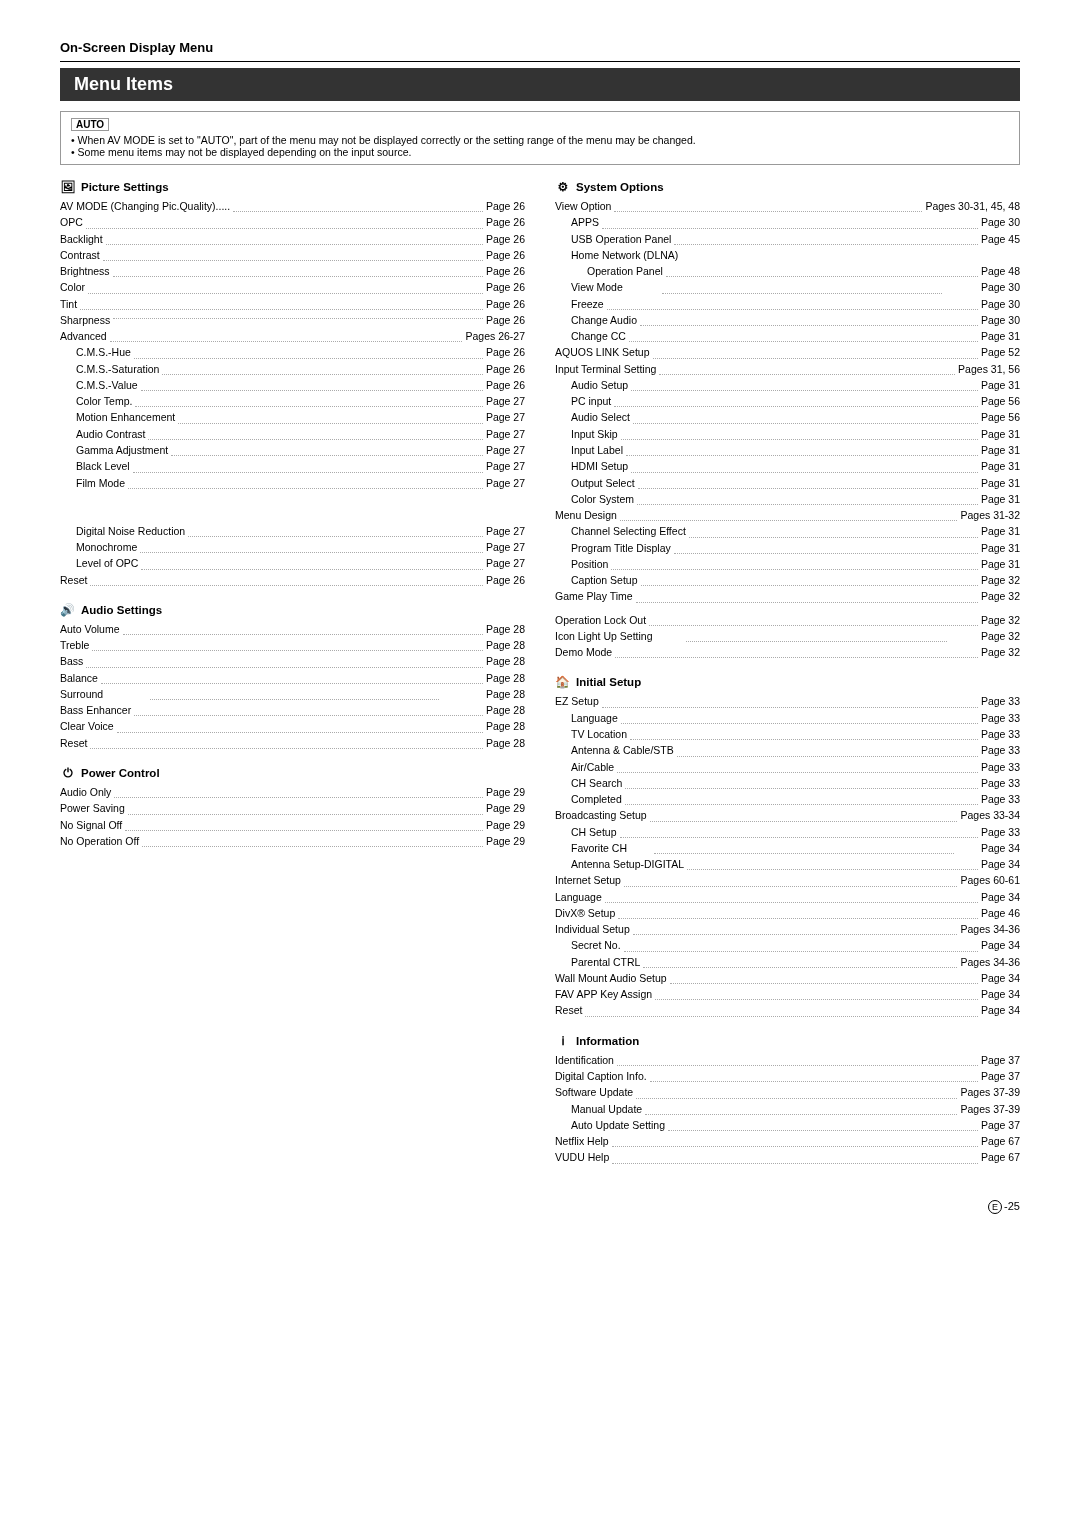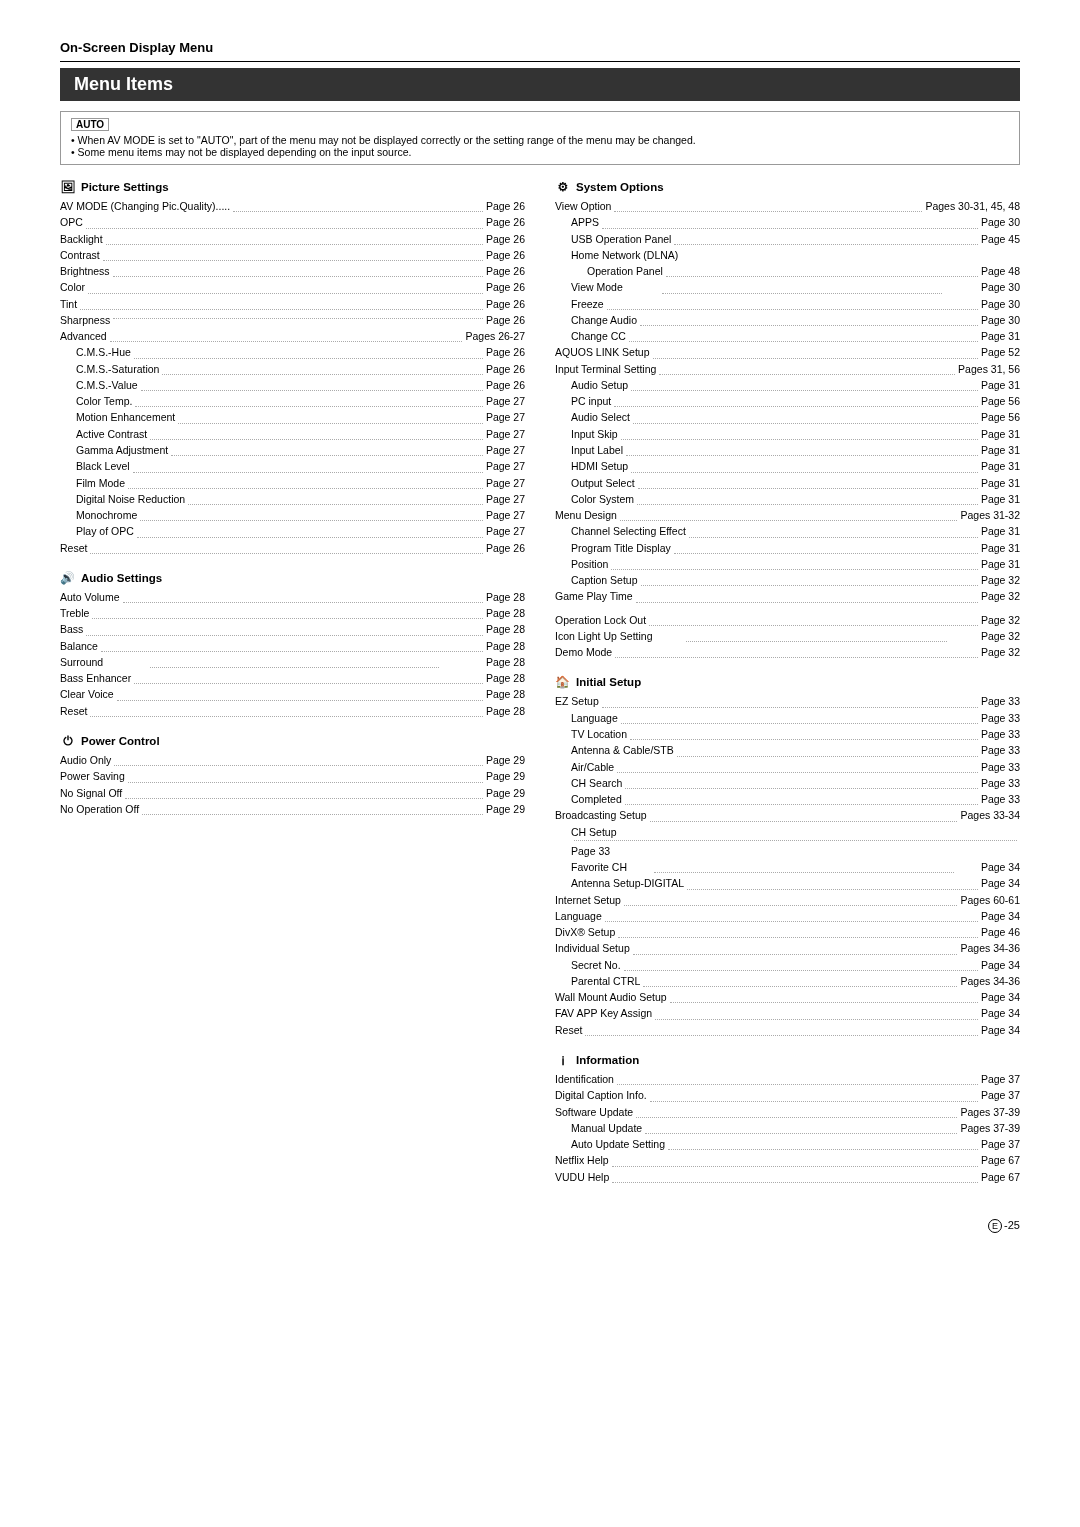--- a/index.html
+++ b/index.html
@@ -188,51 +188,51 @@
           <span class="entry-label">Color Temp.</span>
           <span class="dots"></span>
           <span class="entry-page">Page 27</span>
         </div>
         <div class="entry" style="padding-left: 16px;">
           <span class="entry-label">Motion Enhancement</span>
           <span class="dots"></span>
           <span class="entry-page">Page 27</span>
         </div>
         <div class="entry" style="padding-left: 16px;">
-          <span class="entry-label">Active Contrast</span>
+          <span class="entry-label">Audio Contrast</span>
           <span class="dots"></span>
           <span class="entry-page">Page 27</span>
         </div>
         <div class="entry" style="padding-left: 16px;">
           <span class="entry-label">Gamma Adjustment</span>
           <span class="dots"></span>
           <span class="entry-page">Page 27</span>
         </div>
         <div class="entry" style="padding-left: 16px;">
           <span class="entry-label">Black Level</span>
           <span class="dots"></span>
           <span class="entry-page">Page 27</span>
         </div>
         <div class="entry" style="padding-left: 16px;">
           <span class="entry-label">Film Mode</span>
           <span class="dots"></span>
           <span class="entry-page">Page 27</span>
         </div>
-        <div class="entry" style="padding-left: 16px;">
+        <div class="entry" style="padding-left: 16px; margin-top: 32px;">
           <span class="entry-label">Digital Noise Reduction</span>
           <span class="dots"></span>
           <span class="entry-page">Page 27</span>
         </div>
         <div class="entry" style="padding-left: 16px;">
           <span class="entry-label">Monochrome</span>
           <span class="dots"></span>
           <span class="entry-page">Page 27</span>
         </div>
         <div class="entry" style="padding-left: 16px;">
-          <span class="entry-label">Play of OPC</span>
+          <span class="entry-label">Level of OPC</span>
           <span class="dots"></span>
           <span class="entry-page">Page 27</span>
         </div>
         <div class="entry" style="padding-left: 0px;">
           <span class="entry-label">Reset</span>
           <span class="dots"></span>
           <span class="entry-page">Page 26</span>
         </div>
       </div>
       <div class="section-block">
@@ -492,21 +492,21 @@
         <div class="entry" style="padding-left: 16px;">
           <span class="entry-label">Completed</span>
           <span class="dots"></span>
           <span class="entry-page">Page 33</span>
         </div>
         <div class="entry" style="padding-left: 0px;">
           <span class="entry-label">Broadcasting Setup</span>
           <span class="dots"></span>
           <span class="entry-page">Pages 33-34</span>
         </div>
-        <div class="entry" style="padding-left: 16px; flex-direction: column;">
+        <div class="entry" style="padding-left: 16px;">
           <span class="entry-label">CH Setup</span>
           <span class="dots"></span>
           <span class="entry-page">Page 33</span>
         </div>
         <div class="entry" style="padding-left: 16px; gap: 24px;">
           <span class="entry-label">Favorite CH</span>
           <span class="dots"></span>
           <span class="entry-page">Page 34</span>
         </div>
         <div class="entry" style="padding-left: 16px;">

